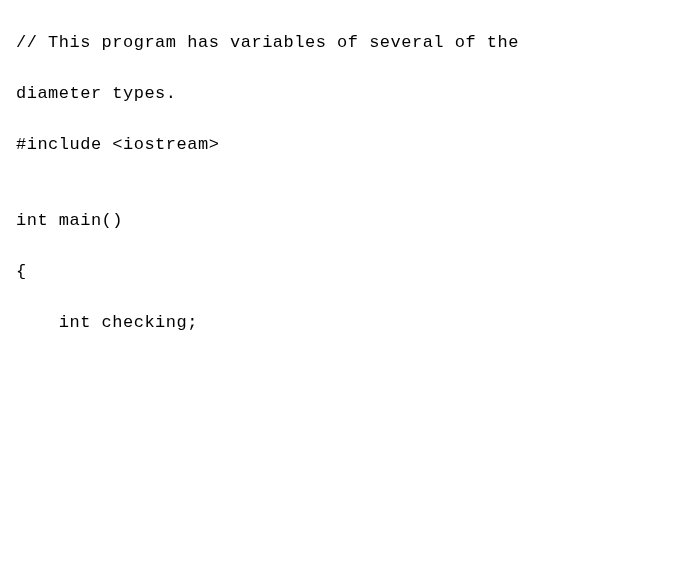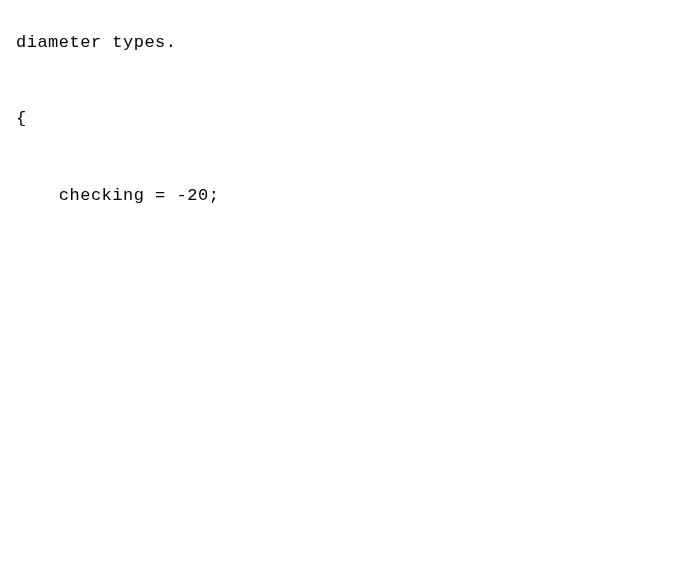--- a/index.html
+++ b/index.html
@@ -24,25 +24,28 @@
       letter-spacing: 0.5px;
     }
     .line {
       display: block;
     }
   </style>
 </head>
 <body>
 
 <div class="code-block">
+<span class="line">// This program has variables of several of the</span>
 <span class="line">diameter types.</span>
+<span class="line">#include &lt;iostream&gt;</span>
 <span class="line"></span>
+<span class="line">int main()</span>
 <span class="line">{</span>
+<span class="line">    int checking;</span>
 <span class="line"></span>
-<span class="line">    checking = -20;</span>
 
 
 
 
 
 
 
 
 
 

